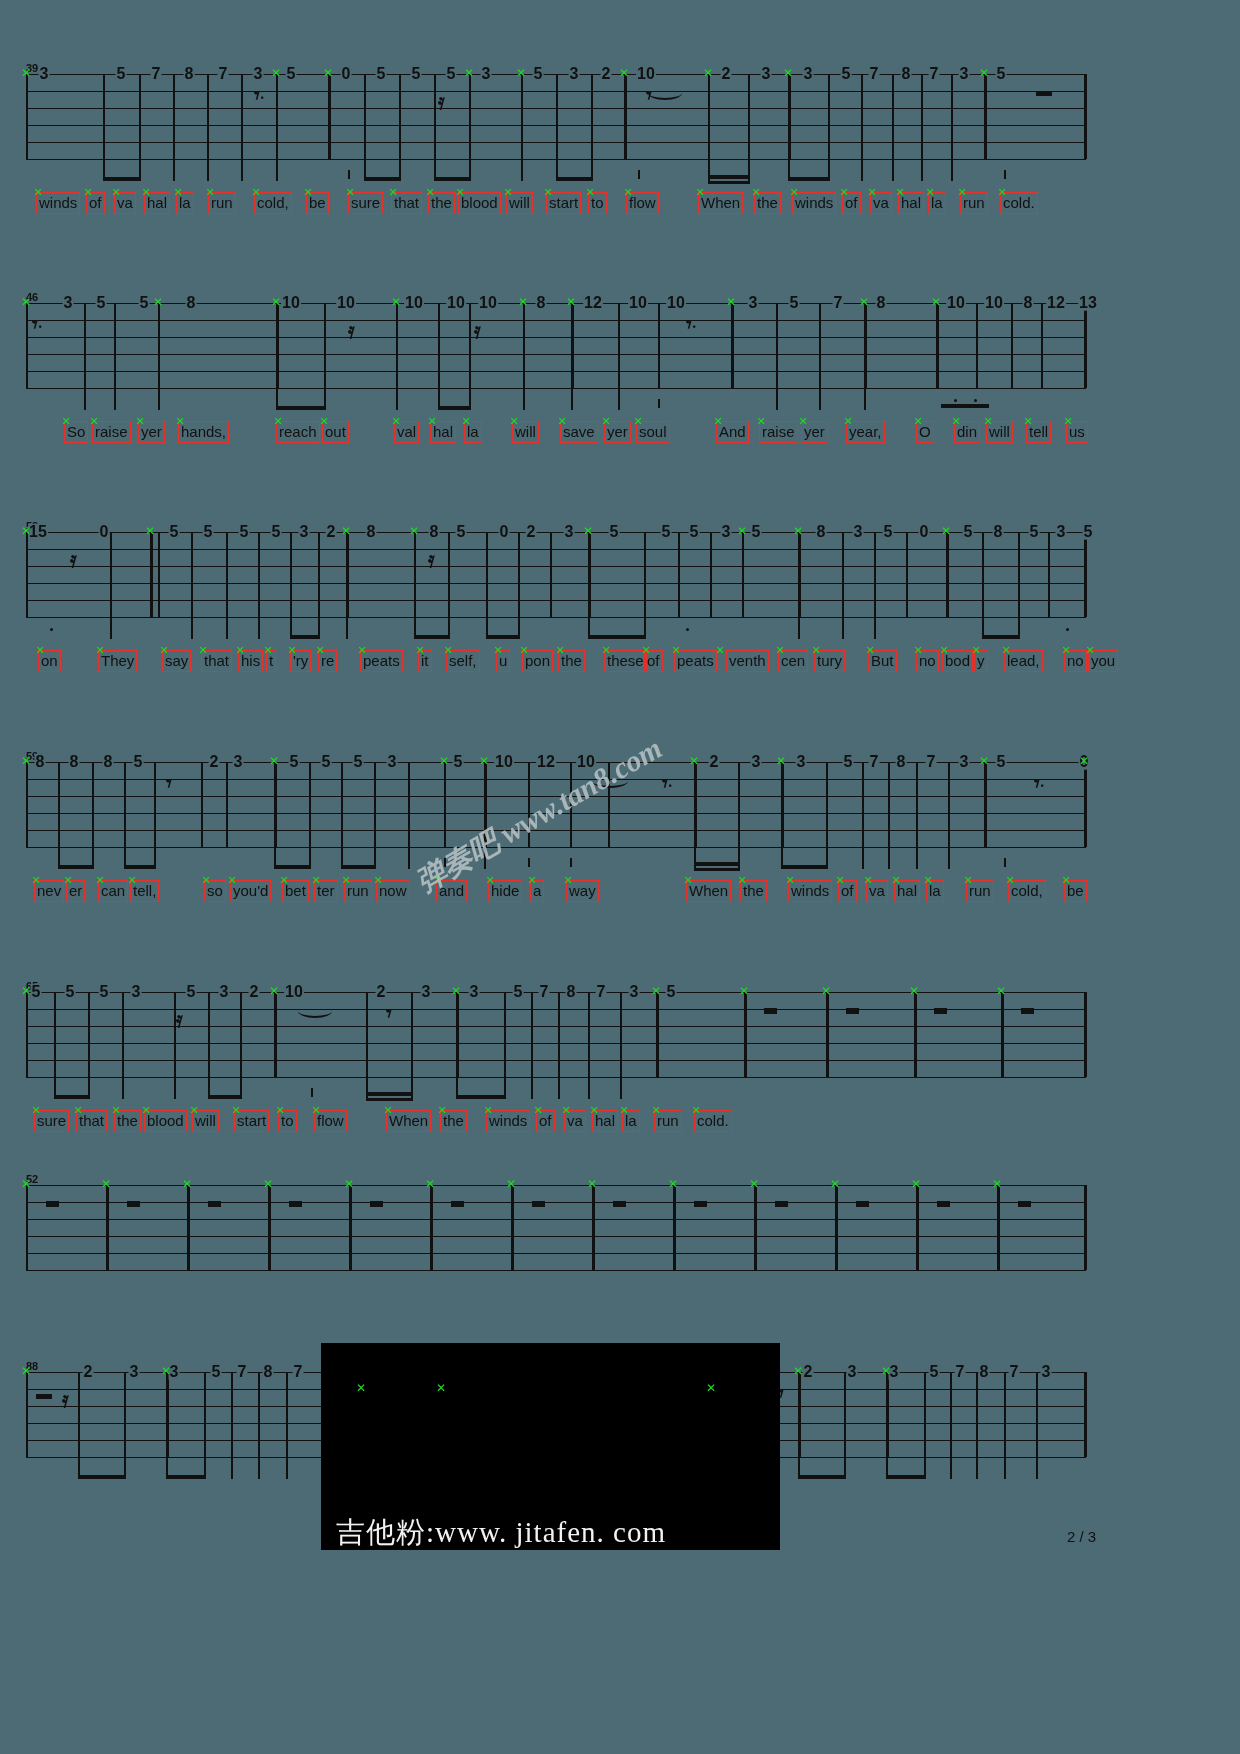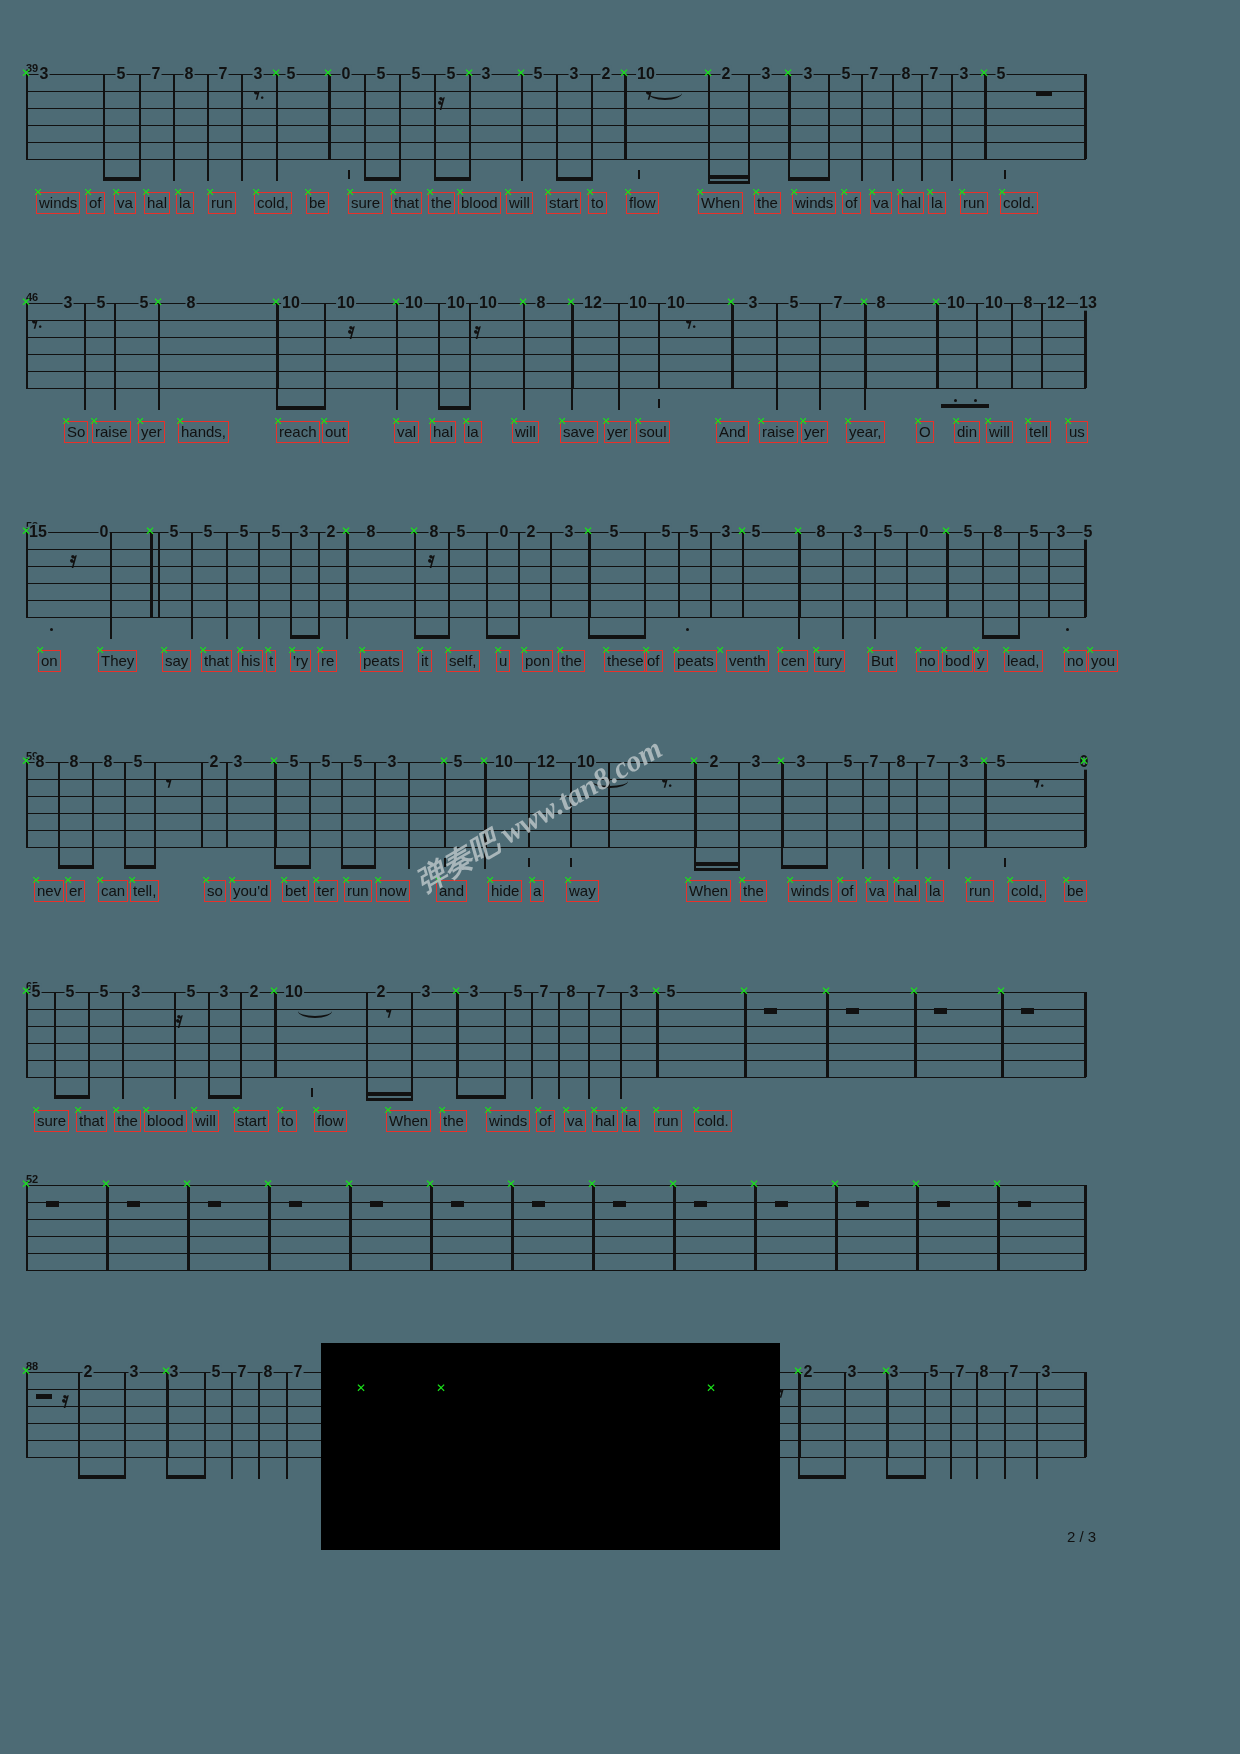--- a/index.html
+++ b/index.html
@@ -963,15 +963,16 @@
       </div>
     <div class="lyrics" style="top:118px;"></div>
   </div>
 
   <div class="wm1" style="left:400px;top:795px;">弹奏吧 www.tan8.com</div>
   <div class="blackbox" style="left:321px;top:1343px;width:459px;height:207px;">
       <div class="xmark" style="left: 40px; top: 46px;">✕</div>
       <div class="xmark" style="left: 120px; top: 46px;">✕</div>
       <div class="xmark" style="left: 390px; top: 46px;">✕</div>
     </div>
+  <div class="wm2" style="left:336px;top:1513px;">吉他粉:www. jitafen. com</div>
   <div class="pagenum" style="left:1067px;top:1528px;">2 / 3</div>
 
 </div>
 
 </body></html>

